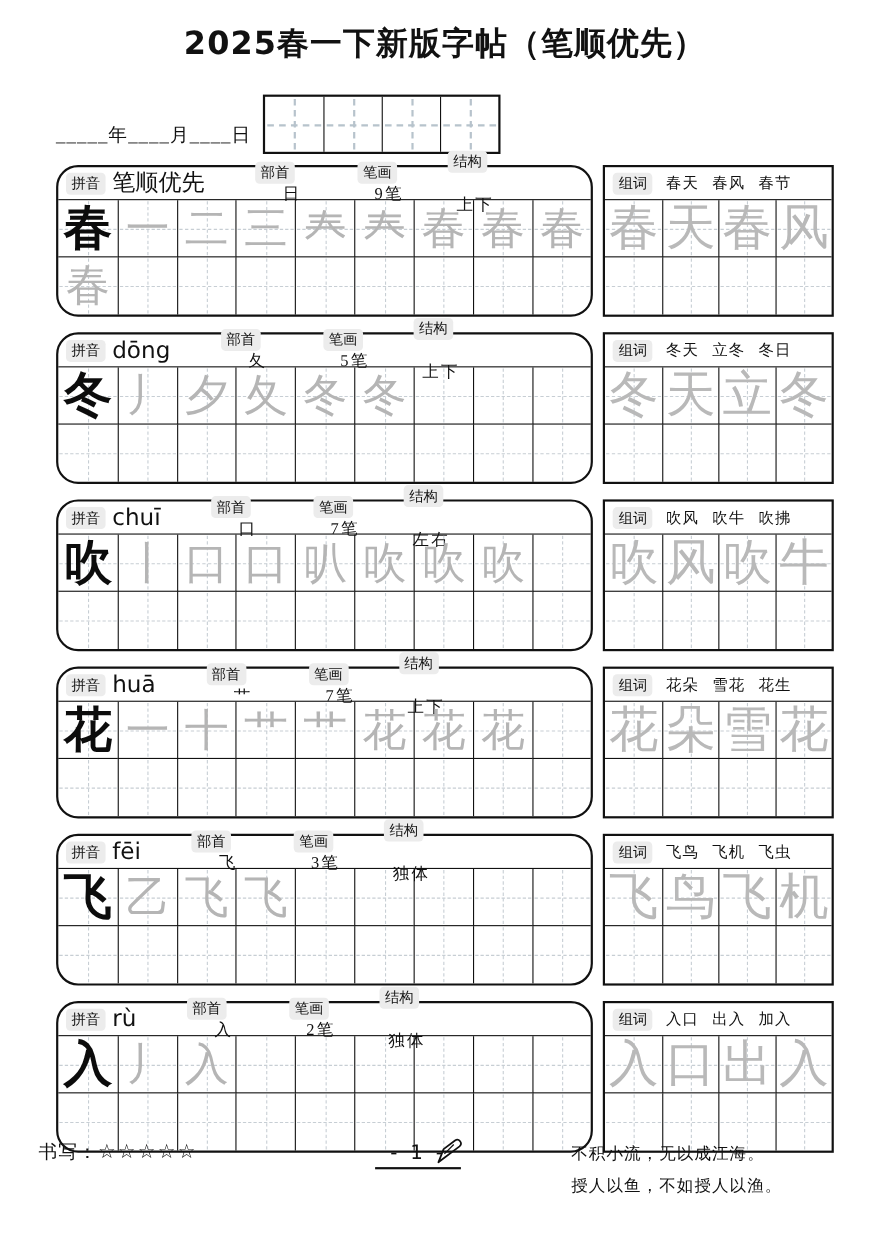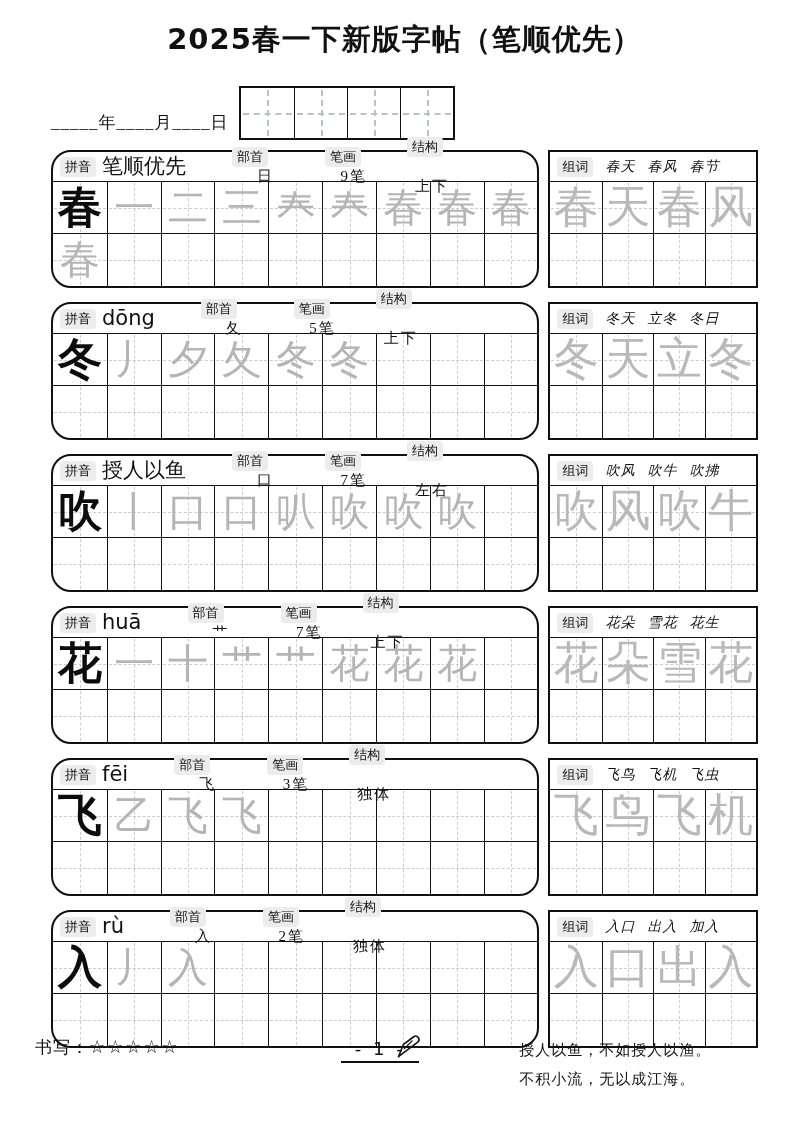--- a/index.html
+++ b/index.html
@@ -72,21 +72,21 @@
   .cell.col0 { border-left:none; }
   .cell.r0 { border-bottom:1.5px solid #111; }
   .cell::before { content:""; position:absolute; left:1px; right:1px; top:50%; border-top:1.5px dashed #c7ced4; }
   .cell::after  { content:""; position:absolute; top:1px; bottom:1px; left:50%; border-left:1.5px dashed #c7ced4; }
   .glyph { position:relative; z-index:1; line-height:1; }
   .char-black { font-size:44px; color:#0c0c0c; font-weight:bold; }
   .char-gray  { font-size:40px; color:#b5b5b5; }
   .trace-gray { font-size:45px; color:#b9b9b9; }
 
   .words-list { display:flex; }
-  .word { margin-left:12px; font-size:14px; letter-spacing:1px;font-style:italic; }
+  .word { margin-left:12px; font-size:14px; letter-spacing:1px; }
   .word:first-child { margin-left:6px; }
 
   
   .footer {
     position:absolute; left:35px; right:26px; top:1036px;
     display:grid; grid-template-columns:1fr auto 1.15fr; align-items:start;gap:30px;
   }
   .fw-line1 { font-size:17px; letter-spacing:1px; }
   .stars { font-size:18px; letter-spacing:2px; }
   .slogan {
@@ -286,21 +286,21 @@
             <div class="cell r1"></div>
             <div class="cell r1"></div>
           </div>
     </div>
   </div>
 
   <div class="char-row">
     <div class="panel left-panel">
       <div class="panel-header">
         <span class="pill">拼音</span>
-        <span class="pinyin-val">授人以鱼</span>
+        <span class="pinyin-val">chuī</span>
         <span class="hdr-item radical">
           <span class="pill">部首</span>
           <span class="hdr-val">口</span>
         </span>
         <span class="hdr-item strokes">
           <span class="pill">笔画</span>
           <span class="hdr-val">7笔</span>
         </span>
         <span class="hdr-item structure">
           <span class="pill">结构</span>
@@ -622,18 +622,18 @@
       <div class="page-num">- 1 -</div>
       <div class="page-rule"></div>
       <svg class="pen-icon" width="30" height="30" viewBox="0 0 30 30">
         <g fill="none" stroke="#111" stroke-width="1.6" stroke-linejoin="round">
           <path d="M5 26 L9 22 L22 9 A3.4 3.4 0 0 0 17.2 4.2 L8 13.5 Z" transform="rotate(8 14 15)"></path>
           <path d="M9 17 L17.5 8.5" stroke-width="1.1"></path>
         </g>
       </svg>
     </div>
     <div class="quotes">
+      <div class="quote">不积小流，无以成江海。</div>
       <div class="quote">授人以鱼，不如授人以渔。</div>
-      <div class="quote">不积小流，无以成江海。</div>
     </div>
   </div>
 
 </div>
 
 </body></html>

